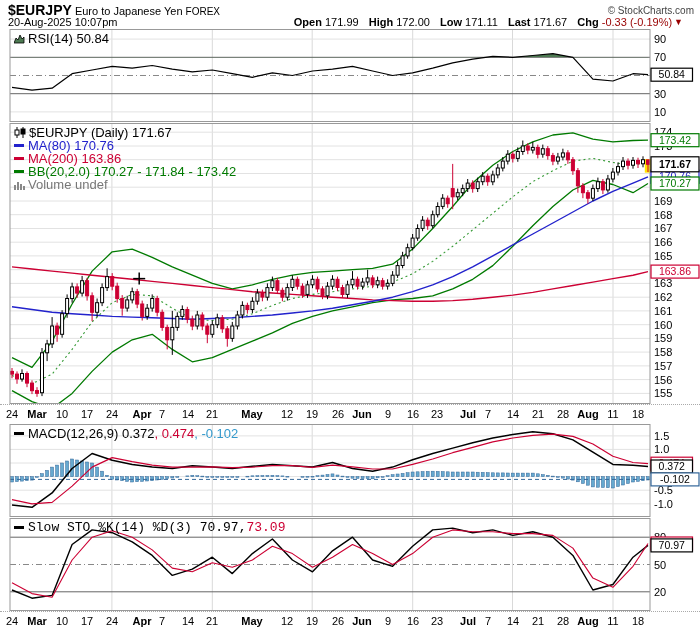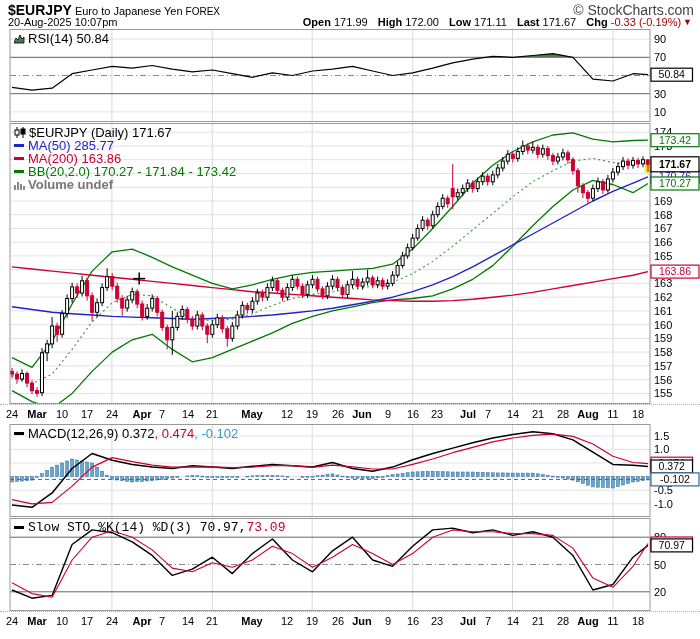--- a/index.html
+++ b/index.html
@@ -2,22 +2,22 @@
 <html><head>
 <meta charset="utf-8">
 <style>
   html,body{margin:0;padding:0;background:#fff;}
   body{font-family:"Liberation Sans","DejaVu Sans",sans-serif;color:#000;}
   #app{position:relative;width:700px;height:639px;background:#fff;overflow:hidden;font-size:11px;}
   .hrow1{position:absolute;top:2px;left:8px;right:6px;display:flex;justify-content:space-between;align-items:center;white-space:nowrap;}
   .sym{font-weight:bold;font-size:14px;}
   .nm{font-size:11px;}
   .ex{font-size:10px;}
-  .copy{font-size:14px;color:#444;padding-left:25px;}
-  .hrow2{position:absolute;top:16px;left:8px;right:8px;display:flex;justify-content:space-between;align-items:baseline;white-space:nowrap;}
+  .copy{font-size:10px;color:#444;padding-left:25px;}
+  .hrow2{position:absolute;top:16px;left:8px;right:17px;display:flex;justify-content:space-between;align-items:baseline;white-space:nowrap;}
   .dt{font-size:11px;}
   .quote{font-size:11px;}
   .quote b{font-weight:bold;}
   .quote span.val{margin-right:7px;}
   .chgv{font-weight:normal;}
   .tri{font-size:9px;position:relative;top:-1px;margin-left:2px;}
   .panel{position:absolute;left:0;width:700px;}
   #panel-rsi{top:29px;height:93px;}
   #panel-price{top:123px;height:281px;}
   #panel-macd{top:424px;height:93px;}
@@ -28,21 +28,21 @@
   .xl{position:absolute;top:3px;transform:translateX(-50%);font-size:11px;white-space:nowrap;}
   .xl.b{font-weight:bold;}
   .legend{position:absolute;line-height:13px;white-space:nowrap;font-size:13px;}
   #lg-rsi{top:32px;left:14px;}
   #lg-price{top:126px;left:14px;}
   #lg-macd{top:427px;left:14px;}
   #lg-sto{top:521px;left:14px;font-family:Liberation Mono, monospace;}
   .lrow{height:13px;display:flex;align-items:center;}
   .dash{display:inline-block;width:10px;height:3px;margin-right:4px;}
   .ic{display:inline-block;margin-right:3px;line-height:0;}
-  .vol{color:#777;font-weight:bold;}
+  .vol{color:#777;}
   svg text{font-family:"Liberation Sans","DejaVu Sans",sans-serif;}
 </style>
 </head>
 <body>
 
 <div id="app">
   <div class="hrow1">
     <div>
       <span class="sym">$EURJPY</span>
       <span class="nm">Euro to Japanese Yen</span>
@@ -658,21 +658,21 @@
       <span class="ic"><svg width="12" height="11">
             <line x1="3" y1="0" x2="3" y2="11" stroke="#000" stroke-width="1"></line>
             <rect x="1" y="3" width="4" height="5" fill="#fff" stroke="#000"></rect>
             <line x1="9" y1="0" x2="9" y2="11" stroke="#000" stroke-width="1"></line>
             <rect x="7" y="2" width="4" height="5" fill="#000" stroke="#000"></rect>
           </svg></span>
       <span>$EURJPY (Daily) 171.67</span>
     </div>
     <div class="lrow">
       <span class="dash" style="background: rgb(34, 34, 204);"></span>
-      <span style="color: rgb(34, 34, 204);">MA(50) 285.77</span>
+      <span style="color: rgb(34, 34, 204);">MA(80) 170.76</span>
     </div>
     <div class="lrow">
       <span class="dash" style="background: rgb(204, 0, 51);"></span>
       <span style="color: rgb(204, 0, 51);">MA(200) 163.86</span>
     </div>
     <div class="lrow">
       <span class="dash" style="background: rgb(0, 122, 0);"></span>
       <span style="color: rgb(0, 122, 0);">BB(20,2.0) 170.27 - 171.84 - 173.42</span>
     </div>
     <div class="lrow vol">

